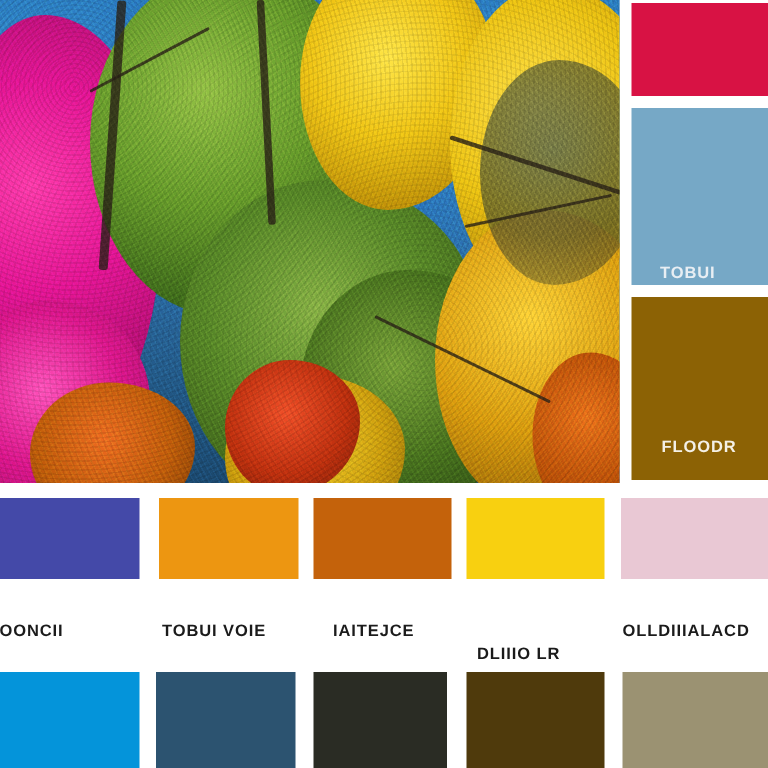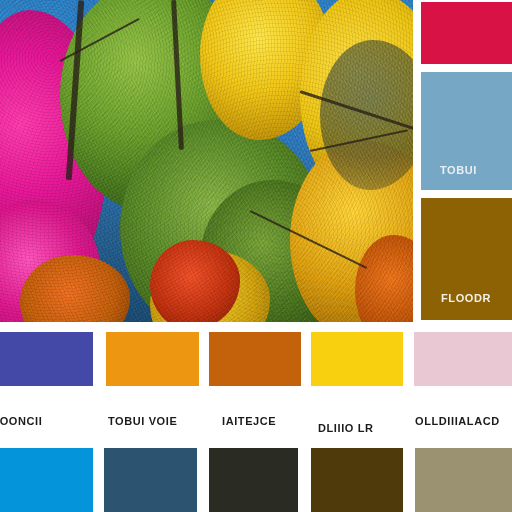--- a/index.html
+++ b/index.html
@@ -45,21 +45,21 @@
 
   
   .sw{position:absolute;}
   .sw-label{
     position:absolute;
     font-size:11px;font-weight:bold;letter-spacing:.6px;
     white-space:nowrap;
   }
   .lbl-dark{color:#1b1b1b;}
   .lbl-light{color:#f4f0e6;}
-  .lbl-ghost{color:#e8eef3;}
+  .lbl-ghost{color:#e8eef3;margin-top:12px;}
   .gcol{position:absolute;}
 </style>
 </head>
 <body>
 
 <div id="board">
 
   <div class="photo">
     <div class="sky"></div>
 
@@ -123,21 +123,21 @@
     <div class="sw" id="sw-a0" style="left: -6px; top: 0px; width: 99px; height: 54px; background: rgb(68, 73, 168);"></div>
     <span class="sw-label lbl-dark" style="left:-4px;top:83px;">/OONCII</span>
 
     <div class="sw" id="sw-a1" style="left: 106px; top: 0px; width: 93px; height: 54px; background: rgb(237, 150, 17);"></div>
     <span class="sw-label lbl-dark" style="left:108px;top:83px;">TOBUI VOIE</span>
 
     <div class="sw" id="sw-a2" style="left: 209px; top: 0px; width: 92px; height: 54px; background: rgb(196, 98, 11);"></div>
     <span class="sw-label lbl-dark" style="left:222px;top:83px;">IAITEJCE</span>
 
     <div class="sw" id="sw-a3" style="left: 311px; top: 0px; width: 92px; height: 54px; background: rgb(248, 208, 16);"></div>
-    <span class="sw-label lbl-dark" style="left:318px;top:90px;">DLIIIO LR</span>
+    <span class="sw-label lbl-dark" style="left:318px;top:98px;">DLIIIO LR</span>
 
     <div class="sw" id="sw-a4" style="left: 414px; top: 0px; width: 98px; height: 54px; background: rgb(233, 200, 212);"></div>
     <span class="sw-label lbl-dark" style="left:415px;top:83px;">OLLDIIIALACD</span>
   </div>
 
   <div class="gcol" style="left:0;top:448px;width:512px;height:64px;">
     <div class="sw" id="sw-b0" style="left: -6px; top: 0px; width: 99px; height: 64px; background: rgb(4, 148, 218);"></div>
     <div class="sw" id="sw-b1" style="left: 104px; top: 0px; width: 93px; height: 64px; background: rgb(44, 83, 112);"></div>
     <div class="sw" id="sw-b2" style="left: 209px; top: 0px; width: 89px; height: 64px; background: rgb(42, 44, 36);"></div>
     <div class="sw" id="sw-b3" style="left: 311px; top: 0px; width: 92px; height: 64px; background: rgb(79, 58, 12);"></div>

